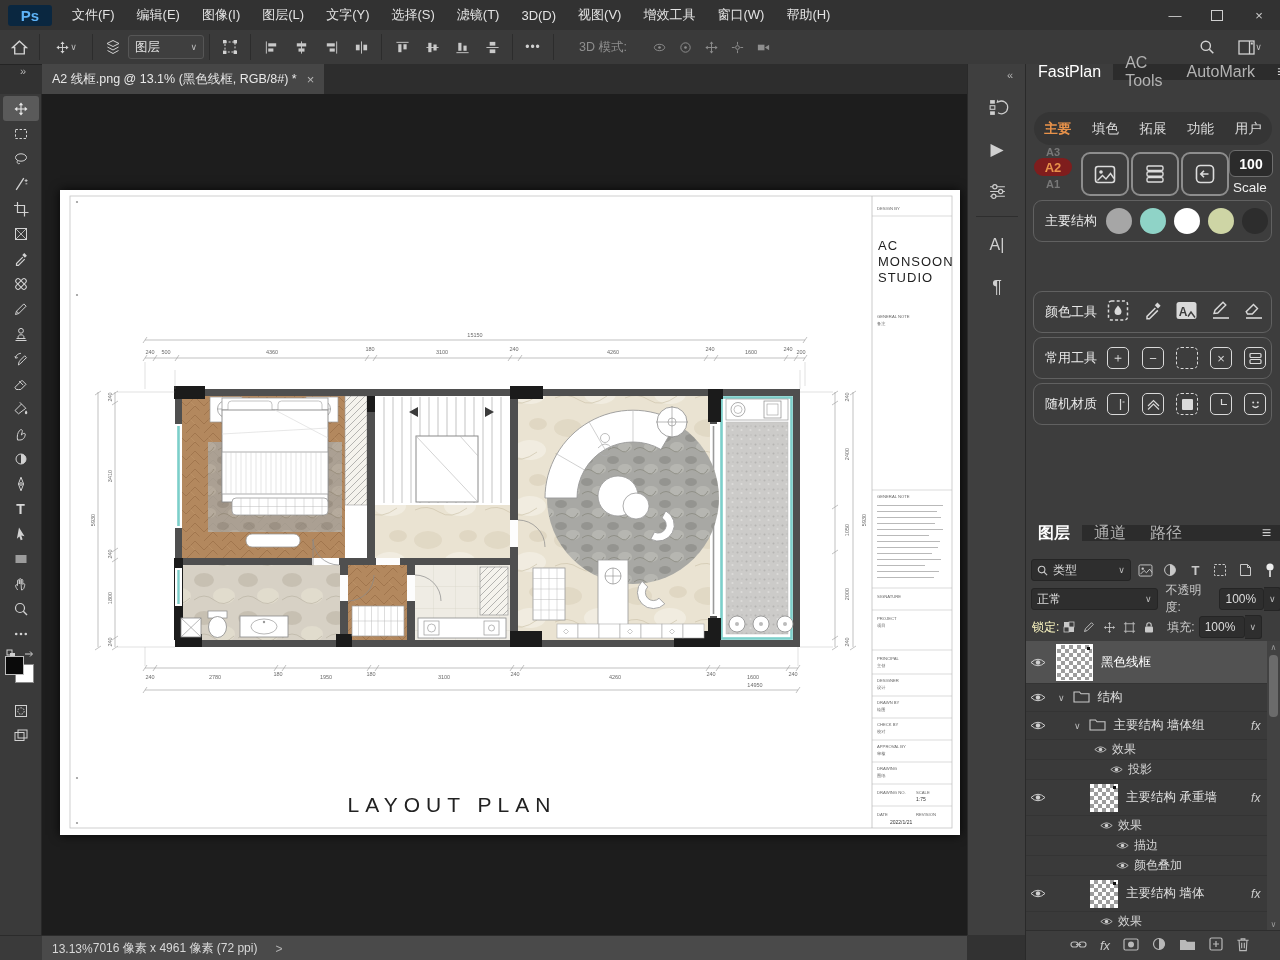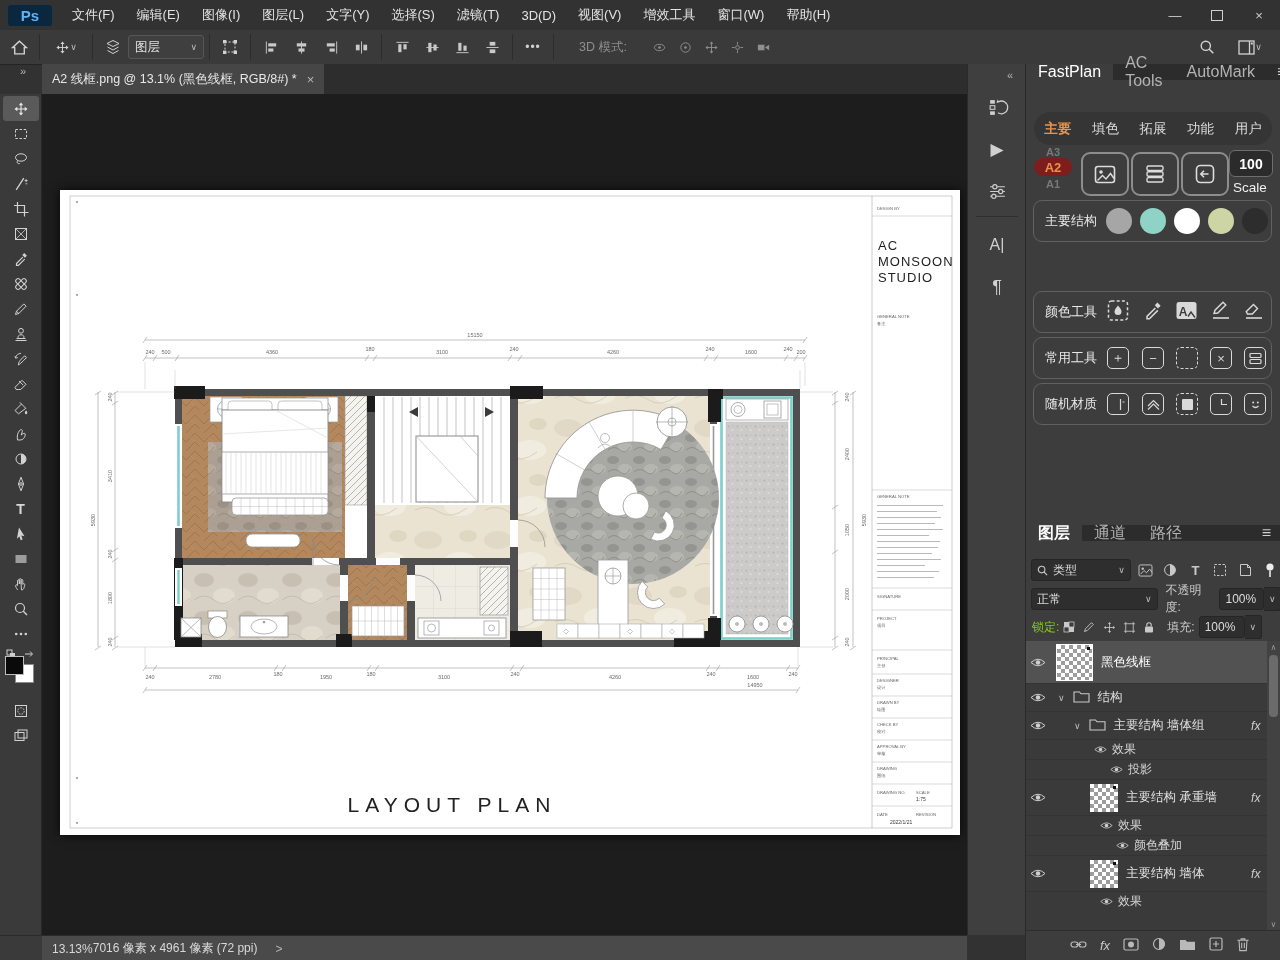--- a/index.html
+++ b/index.html
@@ -902,21 +902,21 @@
       <span style="margin-left:8px;font-size:12px;color:#cbcbcb;">不透明度:</span>
       <div class="field" style="width:46px;margin-left:4px;">
         <span>100%</span>
       </div>
       <span class="cc" style="width:16px;height:22px;background:#2e2e2e;border:1px solid #252525;border-left:none;border-radius:0 3px 3px 0;">
           <span class="chev">∨</span>
         </span>
     </div>
 
     <div class="abs flex" style="left:0;top:549px;width:255px;height:28px;">
-      <span style="margin-left:6px;font-size:12px;color:#84cc16;">锁定:</span>
+      <span style="margin-left:6px;font-size:12px;color:#fef9c3;">锁定:</span>
       <span class="cc" style="width:20px;">
           <svg width="12" height="12" viewBox="0 0 12 12">
             <rect x="1" y="1" width="5" height="5" fill="#c9c9c9"></rect>
             <rect x="6" y="6" width="5" height="5" fill="#c9c9c9"></rect>
             <rect x="1" y="6" width="5" height="5" fill="none" stroke="#c9c9c9" stroke-width=".8"></rect>
             <rect x="6" y="1" width="5" height="5" fill="none" stroke="#c9c9c9" stroke-width=".8"></rect>
           </svg>
         </span>
       <span class="cc" style="width:20px;">
           <svg width="12" height="12" viewBox="0 0 12 12">
@@ -1034,20 +1034,29 @@
       </div>
 
       <div class="lrow subrow" style="height:19px;">
         <span class="eye" style="margin-left:68px;">
             <svg width="13" height="9" viewBox="0 0 16 11">
               <path d="M1 5.5Q8 -1 15 5.5 8 12 1 5.5Z" fill="none" stroke="#cfcfcf"></path>
               <circle cx="8" cy="5.5" r="2.2" fill="#cfcfcf"></circle>
             </svg>
           </span>
         <span>效果</span>
+      </div>
+      <div class="lrow subrow" style="height:19px;">
+        <span class="eye" style="margin-left:84px;">
+            <svg width="13" height="9" viewBox="0 0 16 11">
+              <path d="M1 5.5Q8 -1 15 5.5 8 12 1 5.5Z" fill="none" stroke="#cfcfcf"></path>
+              <circle cx="8" cy="5.5" r="2.2" fill="#cfcfcf"></circle>
+            </svg>
+          </span>
+        <span>描边</span>
       </div>
       <div class="lrow subrow" style="height:19px;">
         <span class="eye" style="margin-left:84px;">
             <svg width="13" height="9" viewBox="0 0 16 11">
               <path d="M1 5.5Q8 -1 15 5.5 8 12 1 5.5Z" fill="none" stroke="#cfcfcf"></path>
               <circle cx="8" cy="5.5" r="2.2" fill="#cfcfcf"></circle>
             </svg>
           </span>
         <span>颜色叠加</span>
       </div>

